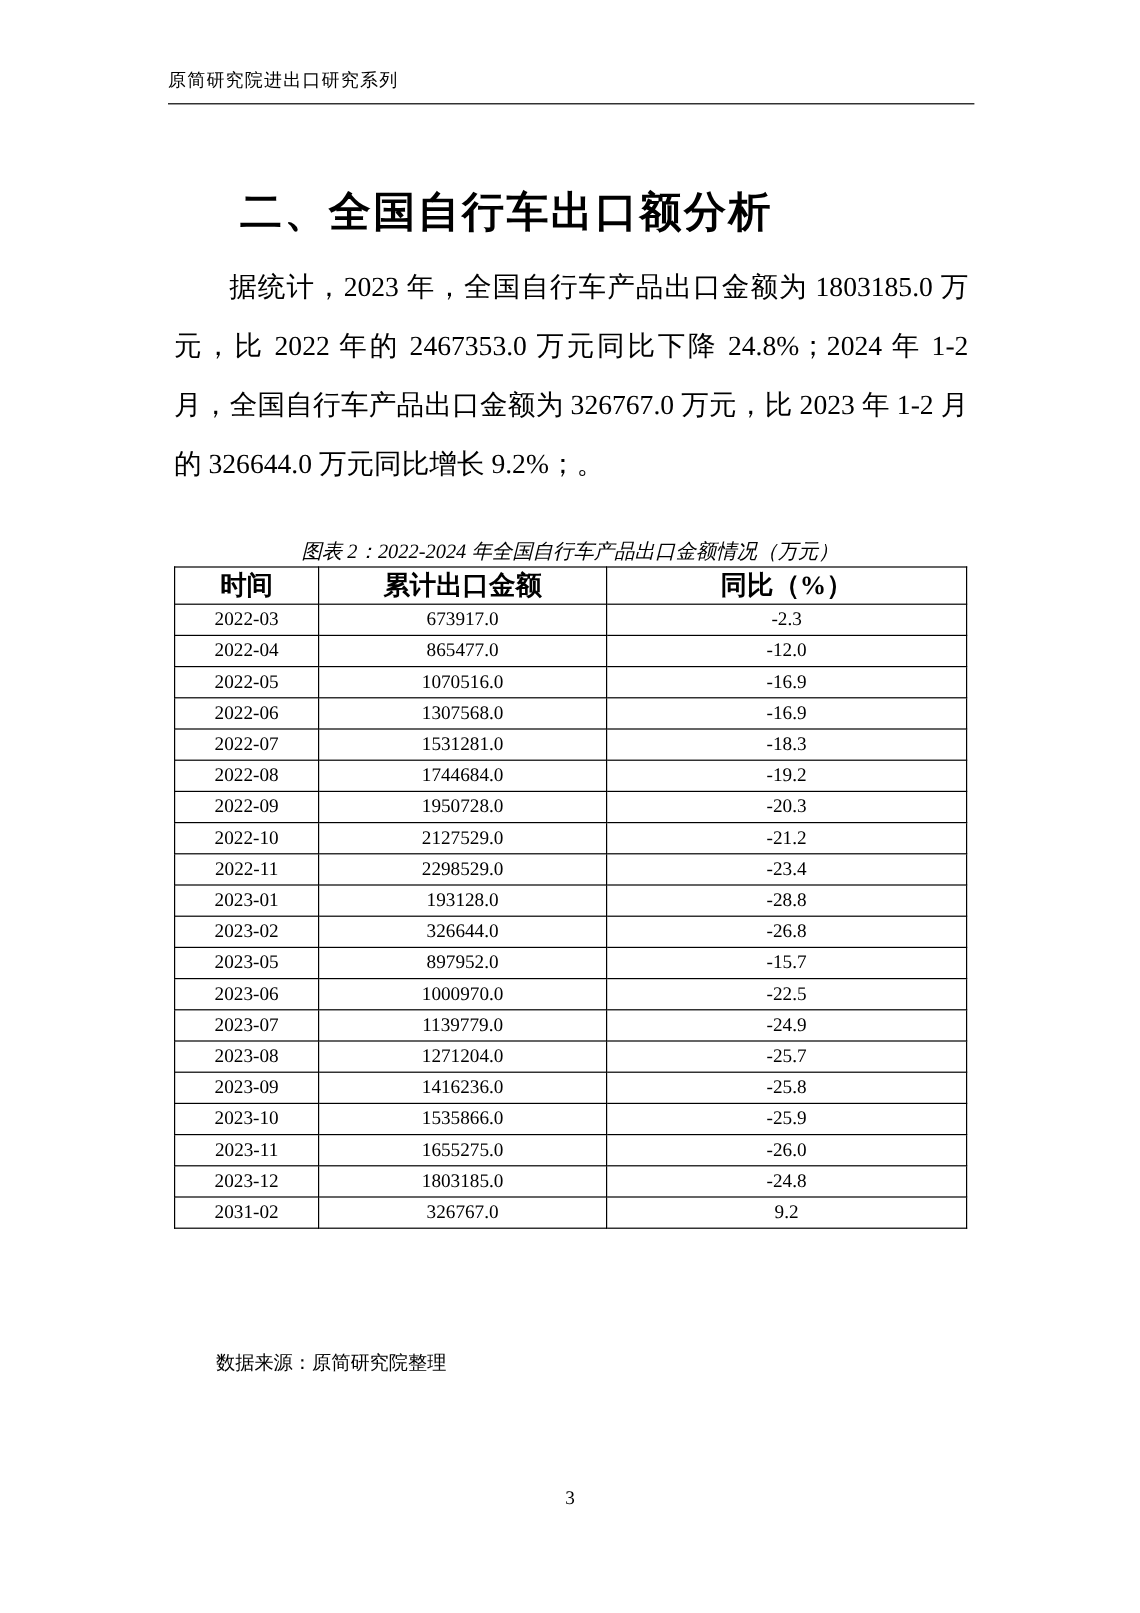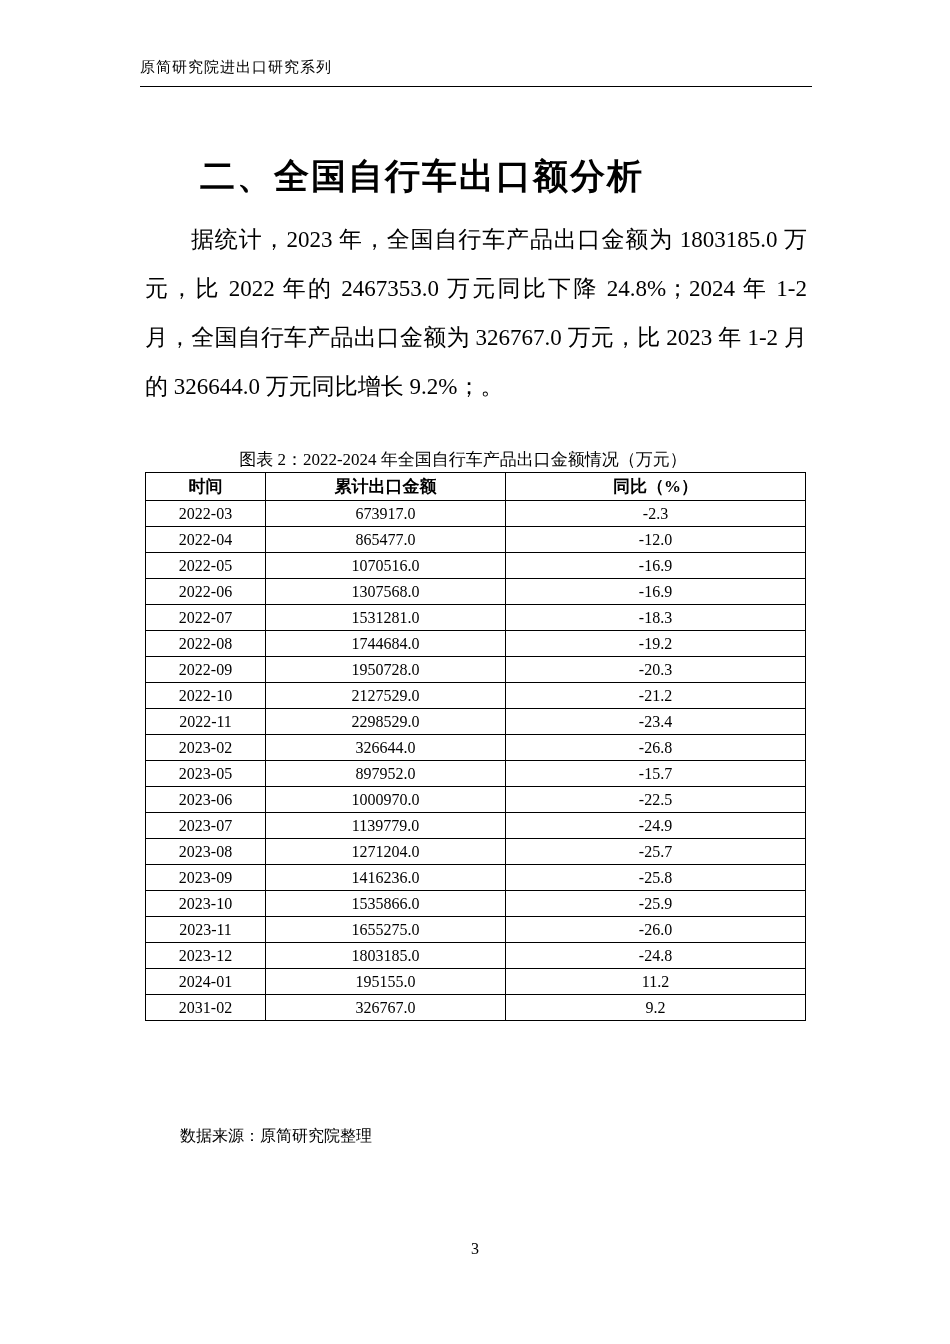--- a/index.html
+++ b/index.html
@@ -51,25 +51,26 @@
     top: 192px;
     font-size: 23px;
     line-height: 49px;
     text-align: justify;
     text-justify: inter-ideograph;
     text-indent: 2em;
     word-break: break-all;
   }
   .table-caption {
     position: absolute;
-    left: 133px;
+    left: 145px;
     width: 660px;
     top: 448px;
     font-size: 17px;
     text-align: center;
+    font-style: italic;
   }
   table.data-table {
     position: absolute;
     left: 145px;
     top: 472px;
     width: 660px;
     border-collapse: collapse;
     table-layout: fixed;
     font-size: 16px;
   }
@@ -79,21 +80,21 @@
     text-align: center;
     height: 25px;
     padding: 0 4px;
     font-weight: normal;
     overflow: hidden;
     white-space: nowrap;
   }
   table.data-table th {
     font-weight: bold;
     height: 27px;
-    font-size: 17px;
+    font-size: 22px;
   }
   .col-time   { width: 120px; }
   .col-amount { width: 240px; }
   .col-yoy    { width: 300px; }
   .source-note {
     position: absolute;
     left: 180px;
     top: 1126px;
     font-size: 16px;
   }
@@ -176,20 +177,25 @@
           <td>2022-10</td>
           <td>2127529.0</td>
           <td>-21.2</td>
         </tr>
         <tr>
           <td>2022-11</td>
           <td>2298529.0</td>
           <td>-23.4</td>
         </tr>
         <tr>
+          <td>2023-01</td>
+          <td>193128.0</td>
+          <td>-28.8</td>
+        </tr>
+        <tr>
           <td>2023-02</td>
           <td>326644.0</td>
           <td>-26.8</td>
         </tr>
         <tr>
           <td>2023-05</td>
           <td>897952.0</td>
           <td>-15.7</td>
         </tr>
         <tr>
@@ -221,25 +227,20 @@
           <td>2023-11</td>
           <td>1655275.0</td>
           <td>-26.0</td>
         </tr>
         <tr>
           <td>2023-12</td>
           <td>1803185.0</td>
           <td>-24.8</td>
         </tr>
         <tr>
-          <td>2024-01</td>
-          <td>195155.0</td>
-          <td>11.2</td>
-        </tr>
-        <tr>
           <td>2031-02</td>
           <td>326767.0</td>
           <td>9.2</td>
         </tr>
       </tbody>
   </table>
 
   <div class="source-note">数据来源：原简研究院整理</div>
 
   <div class="page-number">3</div>

